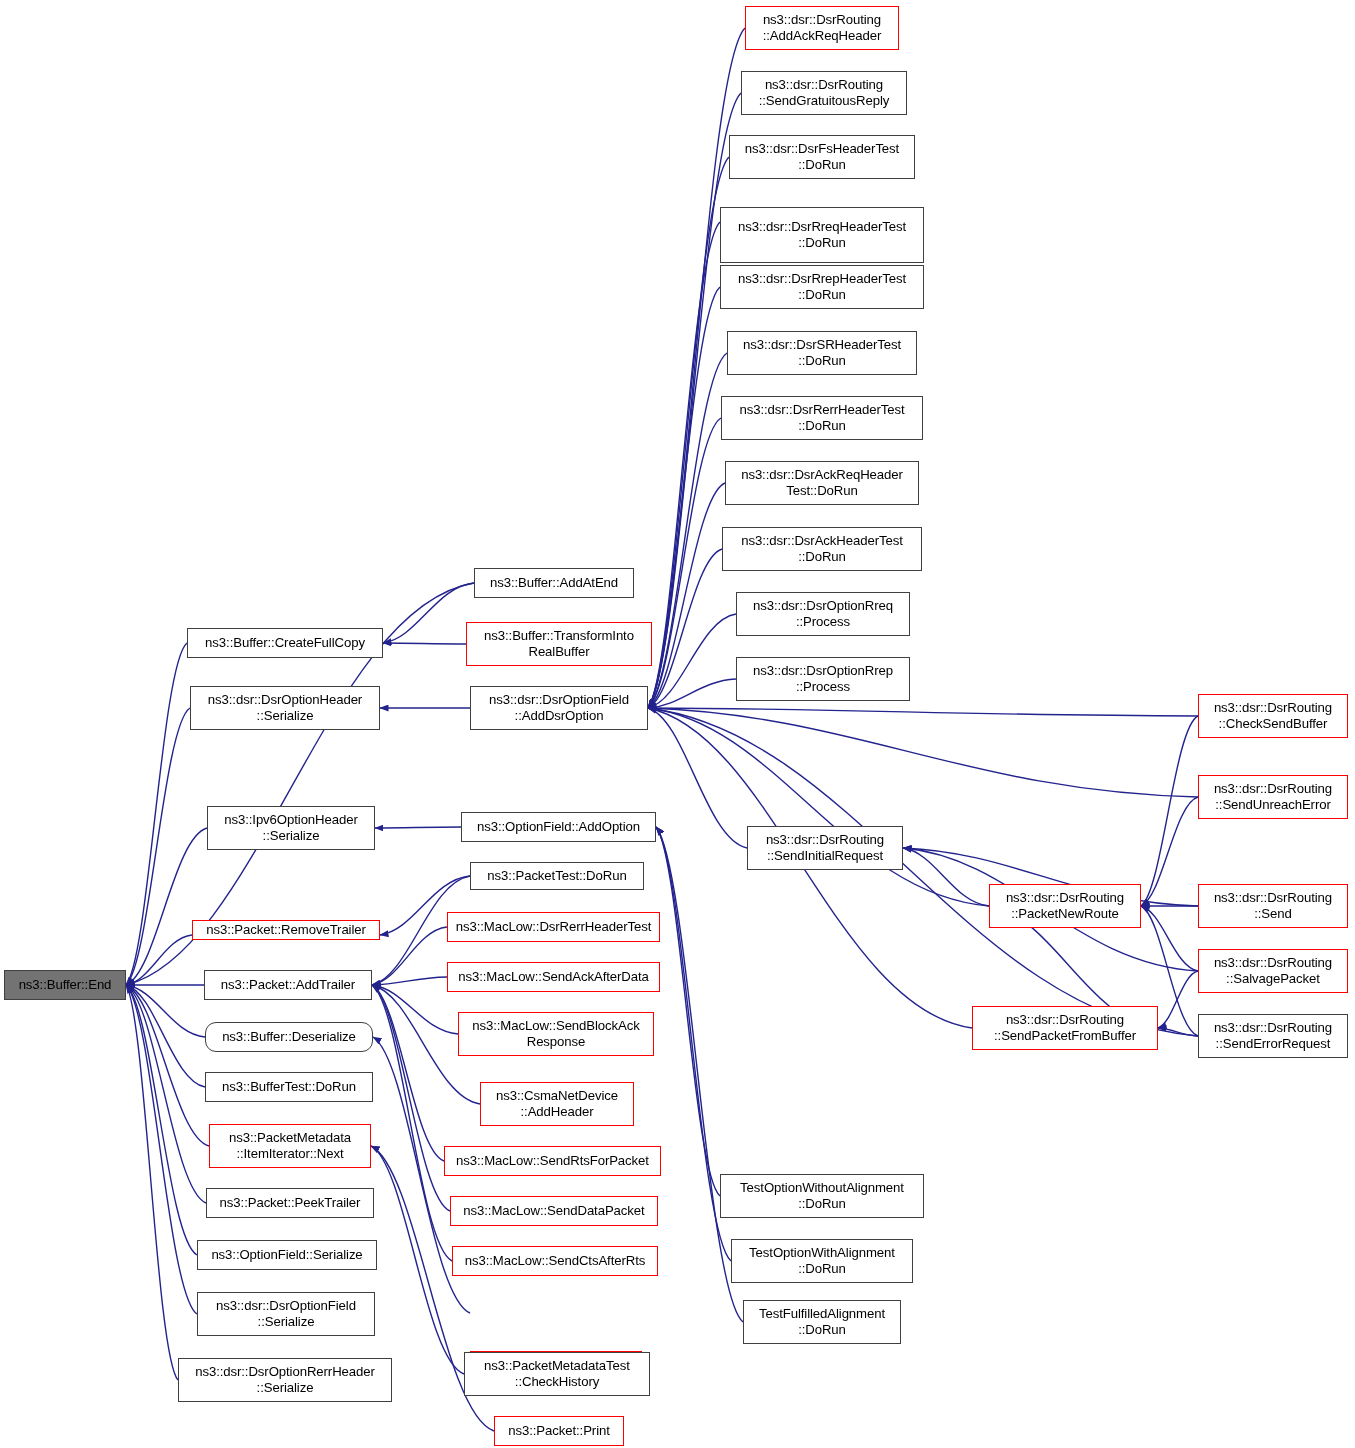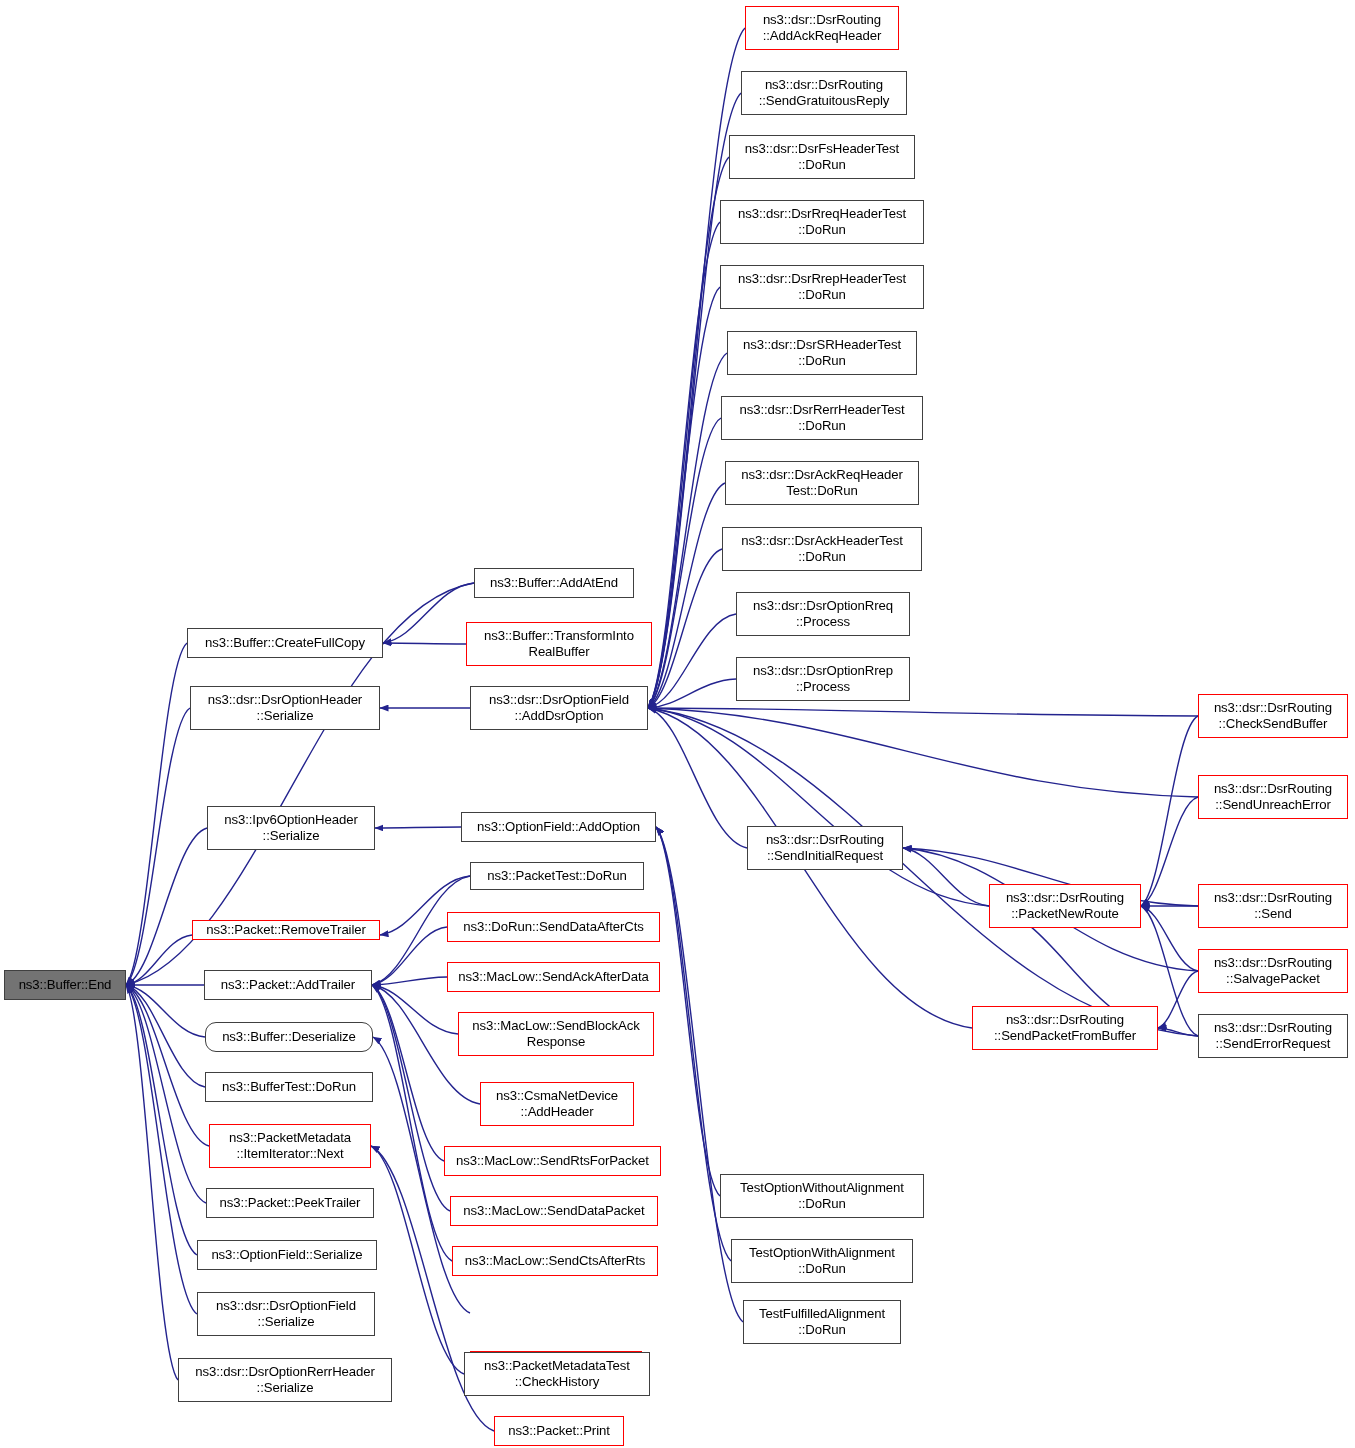--- a/index.html
+++ b/index.html
@@ -134,21 +134,21 @@
 RealBuffer</div>
       <div class="gnode" style="left: 190px; top: 686px; width: 190px; height: 44px;">ns3::dsr::DsrOptionHeader
 ::Serialize</div>
       <div class="gnode" style="left: 470px; top: 686px; width: 178px; height: 44px;">ns3::dsr::DsrOptionField
 ::AddDsrOption</div>
       <div class="gnode" style="left: 207px; top: 806px; width: 168px; height: 44px;">ns3::Ipv6OptionHeader
 ::Serialize</div>
       <div class="gnode" style="left: 461px; top: 812px; width: 195px; height: 30px;">ns3::OptionField::AddOption</div>
       <div class="gnode" style="left: 470px; top: 862px; width: 174px; height: 28px;">ns3::PacketTest::DoRun</div>
       <div class="gnode red" style="left: 192px; top: 920px; width: 188px; height: 20px;">ns3::Packet::RemoveTrailer</div>
-      <div class="gnode red" style="left: 447px; top: 912px; width: 213px; height: 30px;">ns3::DoRun::SendDataAfterCts</div>
+      <div class="gnode red" style="left: 447px; top: 912px; width: 213px; height: 30px;">ns3::MacLow::DsrRerrHeaderTest</div>
       <div class="gnode" style="left: 204px; top: 970px; width: 168px; height: 30px;">ns3::Packet::AddTrailer</div>
       <div class="gnode red" style="left: 447px; top: 962px; width: 213px; height: 30px;">ns3::MacLow::SendAckAfterData</div>
       <div class="gnode" style="left: 205px; top: 1022px; width: 168px; height: 30px; border-radius: 11px;">ns3::Buffer::Deserialize</div>
       <div class="gnode red" style="left: 458px; top: 1012px; width: 196px; height: 44px;">ns3::MacLow::SendBlockAck
 Response</div>
       <div class="gnode" style="left: 205px; top: 1072px; width: 168px; height: 30px;">ns3::BufferTest::DoRun</div>
       <div class="gnode red" style="left: 480px; top: 1082px; width: 154px; height: 44px;">ns3::CsmaNetDevice
 ::AddHeader</div>
       <div class="gnode red" style="left: 209px; top: 1124px; width: 162px; height: 44px;">ns3::PacketMetadata
 ::ItemIterator::Next</div>
@@ -164,21 +164,21 @@
 ::Serialize</div>
       <div class="gnode" style="left: 464px; top: 1352px; width: 186px; height: 44px;">ns3::PacketMetadataTest
 ::CheckHistory</div>
       <div class="gnode red" style="left: 494px; top: 1416px; width: 130px; height: 30px;">ns3::Packet::Print</div>
       <div class="gnode red" style="left: 745px; top: 6px; width: 154px; height: 44px;">ns3::dsr::DsrRouting
 ::AddAckReqHeader</div>
       <div class="gnode" style="left: 741px; top: 71px; width: 166px; height: 44px;">ns3::dsr::DsrRouting
 ::SendGratuitousReply</div>
       <div class="gnode" style="left: 729px; top: 135px; width: 186px; height: 44px;">ns3::dsr::DsrFsHeaderTest
 ::DoRun</div>
-      <div class="gnode" style="left: 720px; top: 200px; width: 204px; height: 44px;">ns3::dsr::DsrRreqHeaderTest
+      <div class="gnode" style="left: 720px; top: 207px; width: 204px; height: 56px;">ns3::dsr::DsrRreqHeaderTest
 ::DoRun</div>
       <div class="gnode" style="left: 720px; top: 265px; width: 204px; height: 44px;">ns3::dsr::DsrRrepHeaderTest
 ::DoRun</div>
       <div class="gnode" style="left: 727px; top: 331px; width: 190px; height: 44px;">ns3::dsr::DsrSRHeaderTest
 ::DoRun</div>
       <div class="gnode" style="left: 721px; top: 396px; width: 202px; height: 44px;">ns3::dsr::DsrRerrHeaderTest
 ::DoRun</div>
       <div class="gnode" style="left: 725px; top: 461px; width: 194px; height: 44px;">ns3::dsr::DsrAckReqHeader
 Test::DoRun</div>
       <div class="gnode" style="left: 722px; top: 527px; width: 200px; height: 44px;">ns3::dsr::DsrAckHeaderTest

